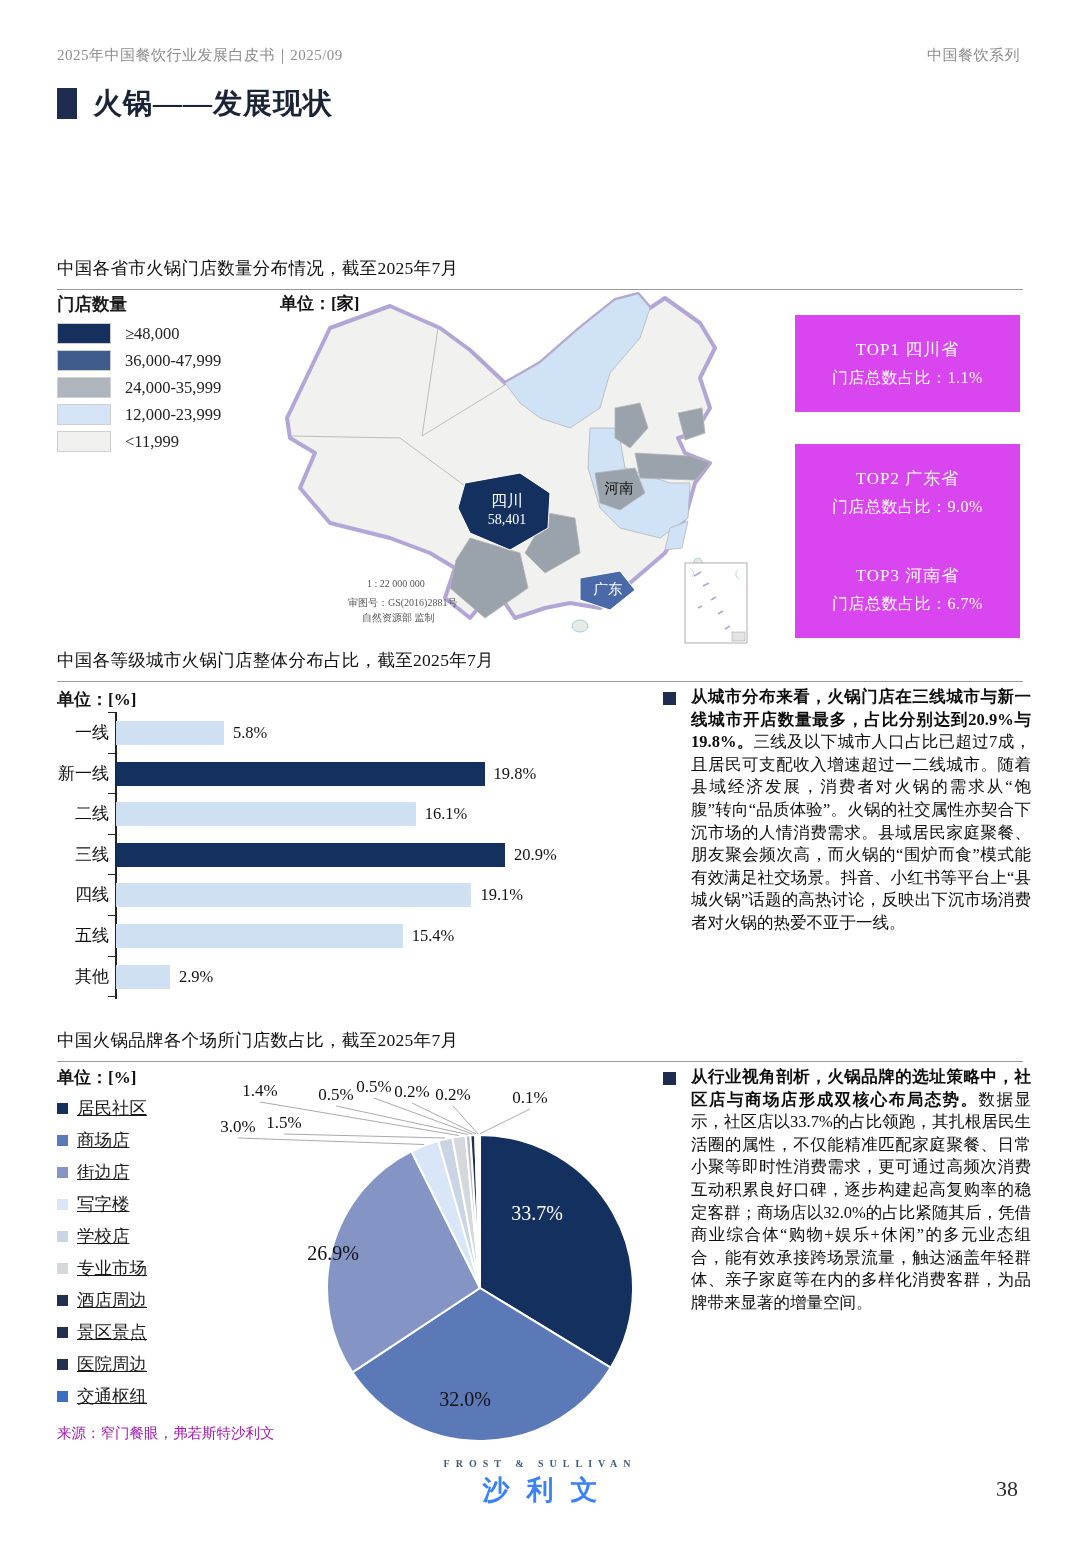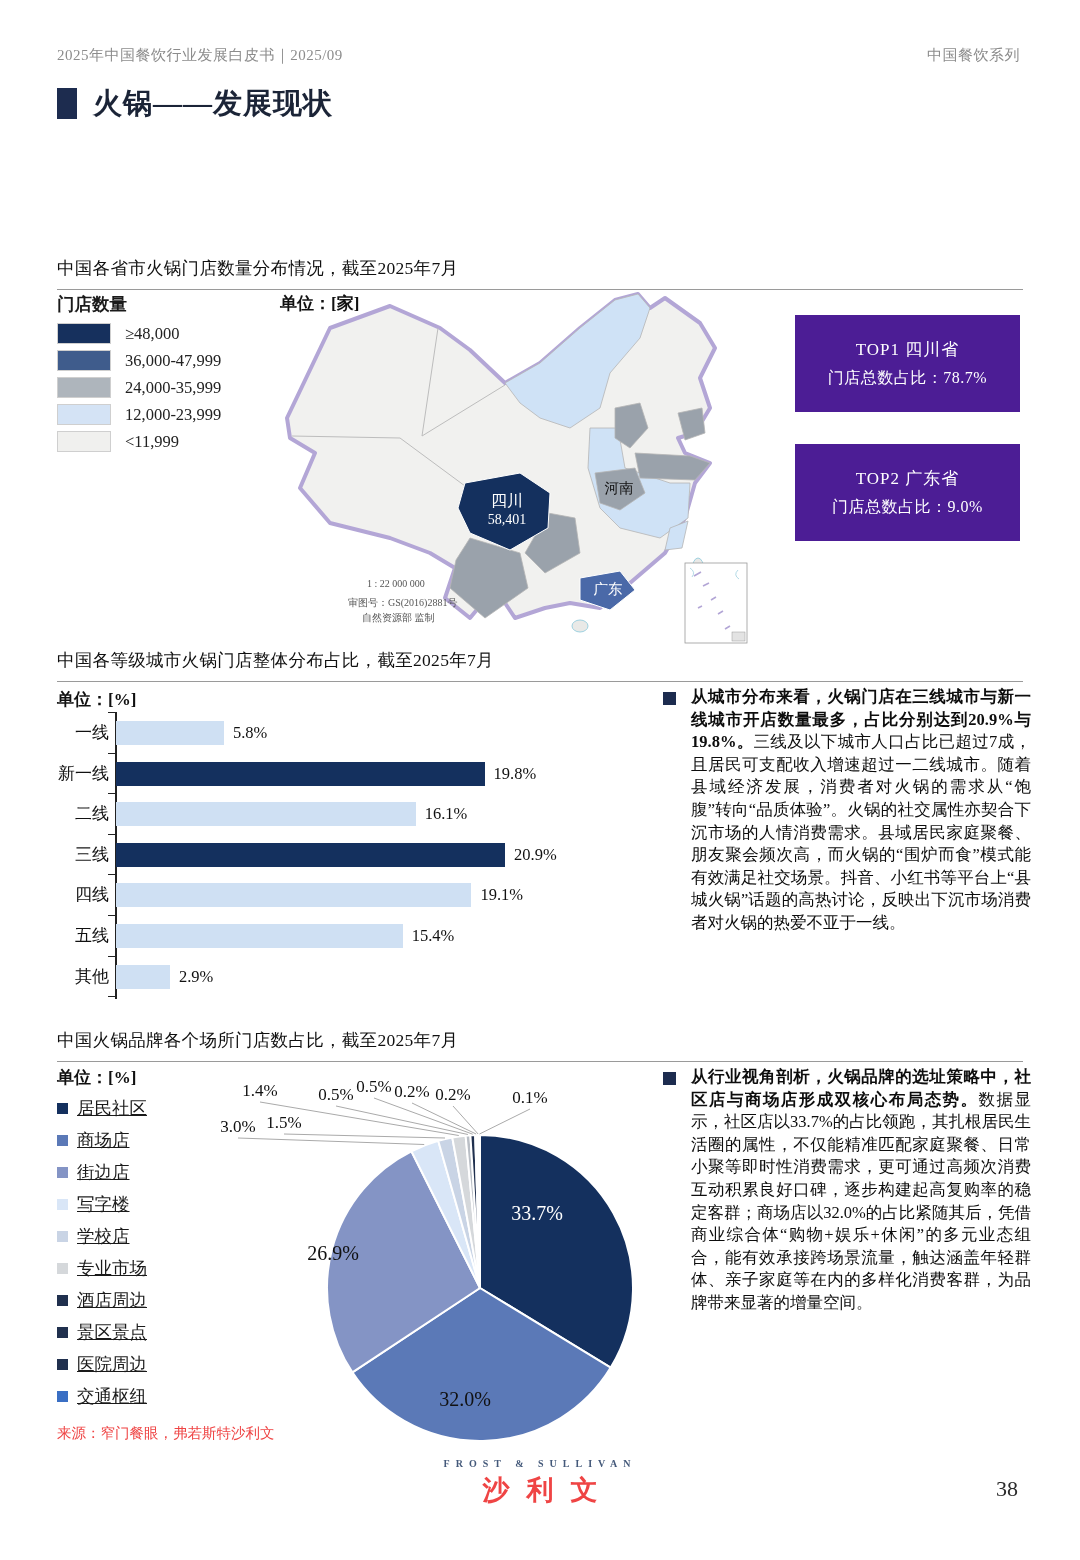--- a/index.html
+++ b/index.html
@@ -16,44 +16,44 @@
              padding-bottom:9px;border-bottom:1px solid #9a9a9a;letter-spacing:.3px;}
   #sec1{top:256px;} #sec2{top:648px;} #sec3{top:1028px;}
   .unit{position:absolute;font-size:17px;font-weight:700;color:#101010;}
   .legend-title{position:absolute;left:57px;top:292px;font-size:17.5px;font-weight:700;}
   #map-legend-items{position:absolute;left:57px;top:320px;}
   .mlg-row{display:flex;align-items:center;height:27px;}
   .mlg-sw{width:54px;height:21px;border:1px solid #cfcfcf;box-sizing:border-box;}
   .mlg-lab{margin-left:14px;font-size:16.5px;color:#222;}
   #china-map{position:absolute;left:270px;top:288px;}
   #top-boxes{position:absolute;left:795px;top:315px;width:225px;height:322px;}
-  .top-box{position:absolute;left:0;width:225px;height:97px;background:#4c1d95;color:#fff;
+  .top-box{position:absolute;left:0;width:225px;height:97px;background:#d946ef;color:#fff;
            display:flex;flex-direction:column;align-items:center;justify-content:center;gap:7px;}
   .top-box .l1{font-size:17px;letter-spacing:1px;}
   .top-box .l2{font-size:16px;letter-spacing:.5px;}
   #bar-chart{position:absolute;left:57px;top:710px;width:620px;height:294px;}
   .bc-axis{position:absolute;left:58px;top:2px;height:287px;border-left:2px solid #222;}
   .bc-tick{position:absolute;left:51px;width:8px;border-top:1.5px solid #222;}
   .bc-cat{position:absolute;left:-4px;width:56px;text-align:right;font-size:17px;color:#111;}
   .bc-bar{position:absolute;height:24px;}
   .bc-val{position:absolute;font-size:16.5px;color:#111;}
   .insight{position:absolute;left:663px;width:368px;display:flex;}
   #insight1{top:686px;} #insight2{top:1066px;}
   .blt{flex:0 0 13px;width:13px;height:13px;background:#1d2c4f;margin-top:6px;}
   .ins-text{margin-left:15px;font-size:16.5px;line-height:1.37;text-align:justify;color:#0d0d0d;}
   .ins-text .b{font-weight:700;}
   #pie-legend{position:absolute;left:57px;top:1092px;}
   .plg-row{display:flex;align-items:center;height:32px;}
   .plg-sw{width:11px;height:11px;}
   .plg-lab{margin-left:9px;font-size:17.5px;color:#1a1a1a;text-decoration:underline;}
   #pie-svg{position:absolute;left:200px;top:1068px;}
-  .source{position:absolute;left:57px;top:1424px;font-size:14.5px;color:#ef4444;}
+  .source{position:absolute;left:57px;top:1424px;font-size:14.5px;color:#a21caf;}
   .logo{position:absolute;left:0;top:1458px;width:1080px;text-align:center;}
   .logo-top{font-size:10px;letter-spacing:6px;color:#44597a;font-weight:700;}
-  .logo-main{margin-top:3px;font-size:27px;font-weight:700;letter-spacing:17px;color:#ef4444;padding-left:17px;}
+  .logo-main{margin-top:3px;font-size:27px;font-weight:700;letter-spacing:17px;color:#3b82f6;padding-left:17px;}
   .pageno{position:absolute;right:62px;top:1476px;font-size:22px;color:#2b2b2b;}
   svg text{font-family:"Liberation Serif","DejaVu Serif",serif;}
 </style>
 </head>
 <body>
 
 <div id="page">
 
   <div class="hdr hdr-left">2025年中国餐饮行业发展白皮书｜2025/09</div>
   <div class="hdr hdr-right">中国餐饮系列</div>
@@ -132,25 +132,29 @@
       <rect x="415" y="275" width="62" height="80" fill="#ffffff" stroke="#9a9a9a" stroke-width="0.8"></rect>
       <path d="M424,288 l7,-4 M433,298 l6,-3 M441,312 l5,-3 M448,326 l5,-3 M455,341 l5,-3 M428,320 l4,-2" stroke="#b3a6d6" stroke-width="1.6" fill="none"></path>
       <path d="M420,280 q6,4 2,9 M468,282 q-5,5 1,9" stroke="#9fd1e0" stroke-width="0.8" fill="none"></path>
       <rect x="462" y="344" width="13" height="9" fill="#e3e3e3" stroke="#9a9a9a" stroke-width="0.5"></rect>
     </g>
   </svg>
 
   <div id="top-boxes">
       <div class="top-box" style="top: 0px;">
         <div class="l1">TOP1 四川省</div>
-        <div class="l2">门店总数占比：78.7%</div>
+        <div class="l2">门店总数占比：1.1%</div>
       </div>
       <div class="top-box" style="top: 113px; margin-top: 16px;">
         <div class="l1">TOP2 广东省</div>
         <div class="l2">门店总数占比：9.0%</div>
+      </div>
+      <div class="top-box" style="top: 226px;">
+        <div class="l1">TOP3 河南省</div>
+        <div class="l2">门店总数占比：6.7%</div>
       </div>
     </div>
 
   <div class="sec-title" id="sec2">中国各等级城市火锅门店整体分布占比，截至2025年7月</div>
   <div class="unit" style="left:57px;top:688px;">单位：[%]</div>
   <div id="bar-chart">
       <div class="bc-axis"></div>
       <div class="bc-tick" style="top: 2px;"></div>
       <div class="bc-tick" style="top: 42.6px;"></div>
       <div class="bc-tick" style="top: 83.2px;"></div>

